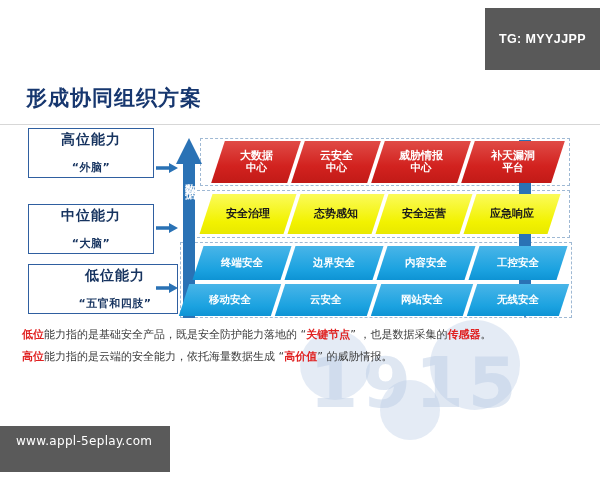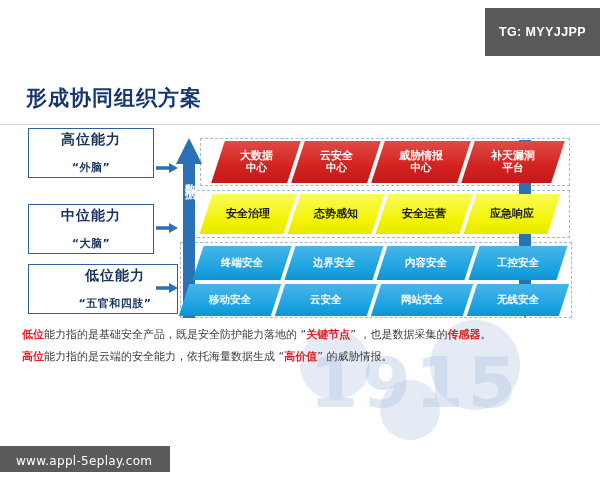--- a/index.html
+++ b/index.html
@@ -15,21 +15,21 @@
     color:#b9cbe4;opacity:.45;letter-spacing:4px;
     display:flex;align-items:center;justify-content:center;
     pointer-events:none;user-select:none;
   }
   .wm-blob{
     position:absolute;border-radius:50%;background:#c3d3e8;opacity:.45;
   }
   
   .tg-badge{
     position:absolute;right:0;top:8px;background:#595959;color:#fff;
-    padding:17px 14px;font-size:12.5px;font-weight:bold;letter-spacing:.4px;
+    padding:24px 14px;font-size:12.5px;font-weight:bold;letter-spacing:.4px;
   }
   
   .title{
     position:absolute;left:26px;top:84px;
     font-family:"DejaVu Sans",sans-serif;
     font-size:21px;font-weight:bold;color:#17376f;letter-spacing:1px;
   }
   .title-rule{
     position:absolute;left:0;top:124px;width:600px;height:1px;background:#d7d7d7;
   }
@@ -88,21 +88,21 @@
   .notes{
     position:absolute;left:22px;top:324px;width:556px;
     font-family:"DejaVu Sans",sans-serif;font-size:11px;color:#3a3a3a;
     line-height:1.95;
   }
   .notes p{margin:0 0 1px 0;}
   .hl{color:#e02020;font-weight:bold;}
   
   .url-bar{
     position:absolute;left:0;bottom:8px;background:#5a5a5a;color:#fff;
-    padding:8px 18px 4px 16px;font-size:12px;letter-spacing:.3px;
+    padding:8px 18px 24px 16px;font-size:12px;letter-spacing:.3px;
     font-family:"DejaVu Sans",sans-serif;
   }
 </style>
 </head>
 <body>
 
 <div class="wm-blob" style="left:300px;top:330px;width:70px;height:70px;"></div>
 <div class="wm-blob" style="left:430px;top:320px;width:90px;height:90px;"></div>
 <div class="wm-blob" style="left:380px;top:380px;width:60px;height:60px;"></div>
 

